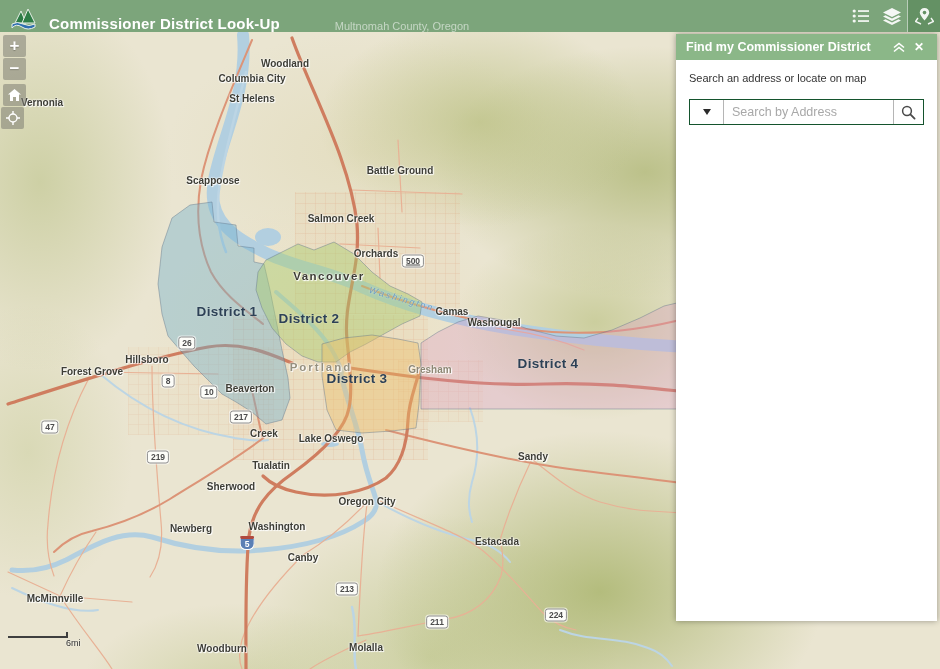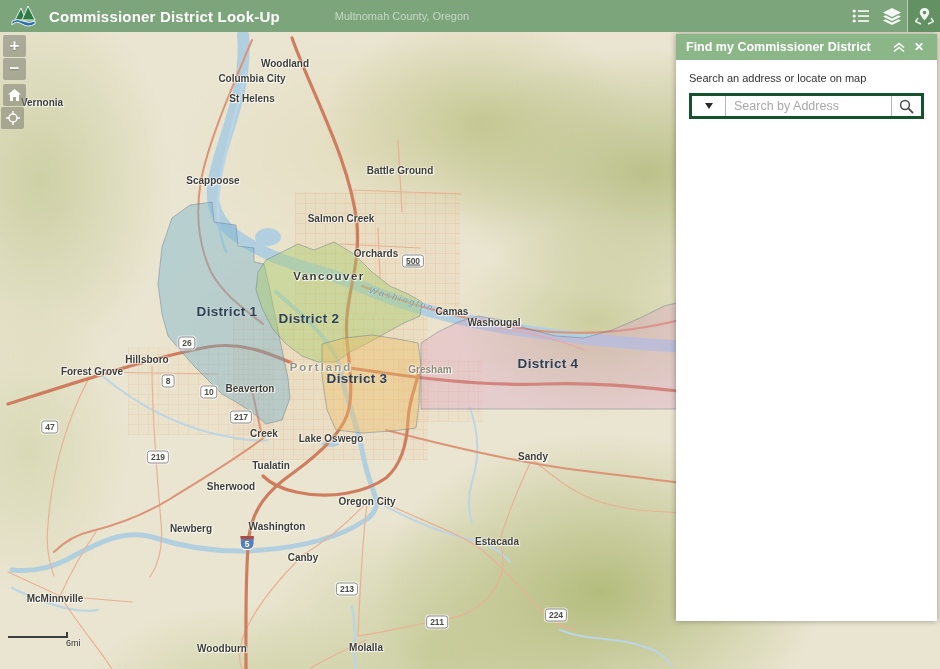--- a/index.html
+++ b/index.html
@@ -1,21 +1,21 @@
 <!DOCTYPE html>
 <html><head>
 <meta charset="utf-8">
 <style>
   * { margin:0; padding:0; box-sizing:border-box; }
   html,body { width:940px; height:669px; overflow:hidden; font-family:"Liberation Sans",sans-serif; }
   .app { position:relative; width:940px; height:669px; background:#eae5d1; overflow:hidden; }
 
   
   .header { position:absolute; top:0; left:0; width:940px; height:32px; background:#7ca57b; z-index:30;
-            display:flex; align-items:center; }
+            display:flex; align-items:flex-end; }
   .logo { width:34px; height:26px; margin-left:7px; flex:0 0 auto; }
   .app-title { color:#ffffff; font-size:15px; font-weight:bold; letter-spacing:.2px; margin-left:8px; white-space:nowrap; }
   .app-subtitle { color:rgba(255,255,255,.55); font-size:11px; margin-left:55px; white-space:nowrap; }
   .header-spacer { flex:1; }
   .hbtn { width:31px; height:32px; display:flex; align-items:center; justify-content:center; cursor:pointer; }
   .hbtn.active { background:#649164; border-left:1px solid rgba(255,255,255,.55); width:33px; }
   .hbtn svg { opacity:.92; }
 
   
   .map { position:absolute; top:32px; left:0; width:940px; height:637px; cursor:grab;
@@ -71,21 +71,21 @@
   .scalebar .lbl { font-size:9px; color:#2f2f2f; margin-left:58px; text-shadow:0 0 2px #fff; }
 
   
   .panel { position:absolute; left:676px; top:34px; width:261px; height:587px; background:#ffffff; z-index:20;
            box-shadow:0 0 6px rgba(0,0,0,.35); display:flex; flex-direction:column; }
   .panel-header { height:26px; background:#8bb788; display:flex; align-items:center; padding:0 8px 0 10px; flex:0 0 auto; }
   .panel-title { color:#fff; font-size:12.5px; font-weight:bold; flex:1; }
   .pbtn { width:20px; height:20px; display:flex; align-items:center; justify-content:center; cursor:pointer; color:#fff; }
   .pbtn.close { font-size:12px; font-weight:bold; }
   .panel-body { padding:12px 13px; font-size:11px; color:#333; }
-  .searchbox { margin-top:9px; display:flex; height:26px; border:3px solid #14532d; background:#fff; }
+  .searchbox { margin-top:15px; display:flex; height:26px; border:1px solid #14532d; background:#fff; }
   .dd-btn { width:34px; display:flex; align-items:center; justify-content:center; cursor:pointer; background:#fff;
             border-right:1px solid #b5b5b5; }
   .caret { width:0; height:0; border-left:4.5px solid transparent; border-right:4.5px solid transparent;
            border-top:6px solid #2b2b2b; }
   .search-input { flex:1; border:none; outline:none; padding:0 8px; font-size:12.5px; color:#444;
             font-family:"Liberation Sans",sans-serif; min-width:0; }
   .search-input::placeholder { color:#a8a8a8; }
   .mag-btn { width:30px; display:flex; align-items:center; justify-content:center; cursor:pointer; background:#fff;
             border-left:1px solid #b5b5b5; }
 </style>

